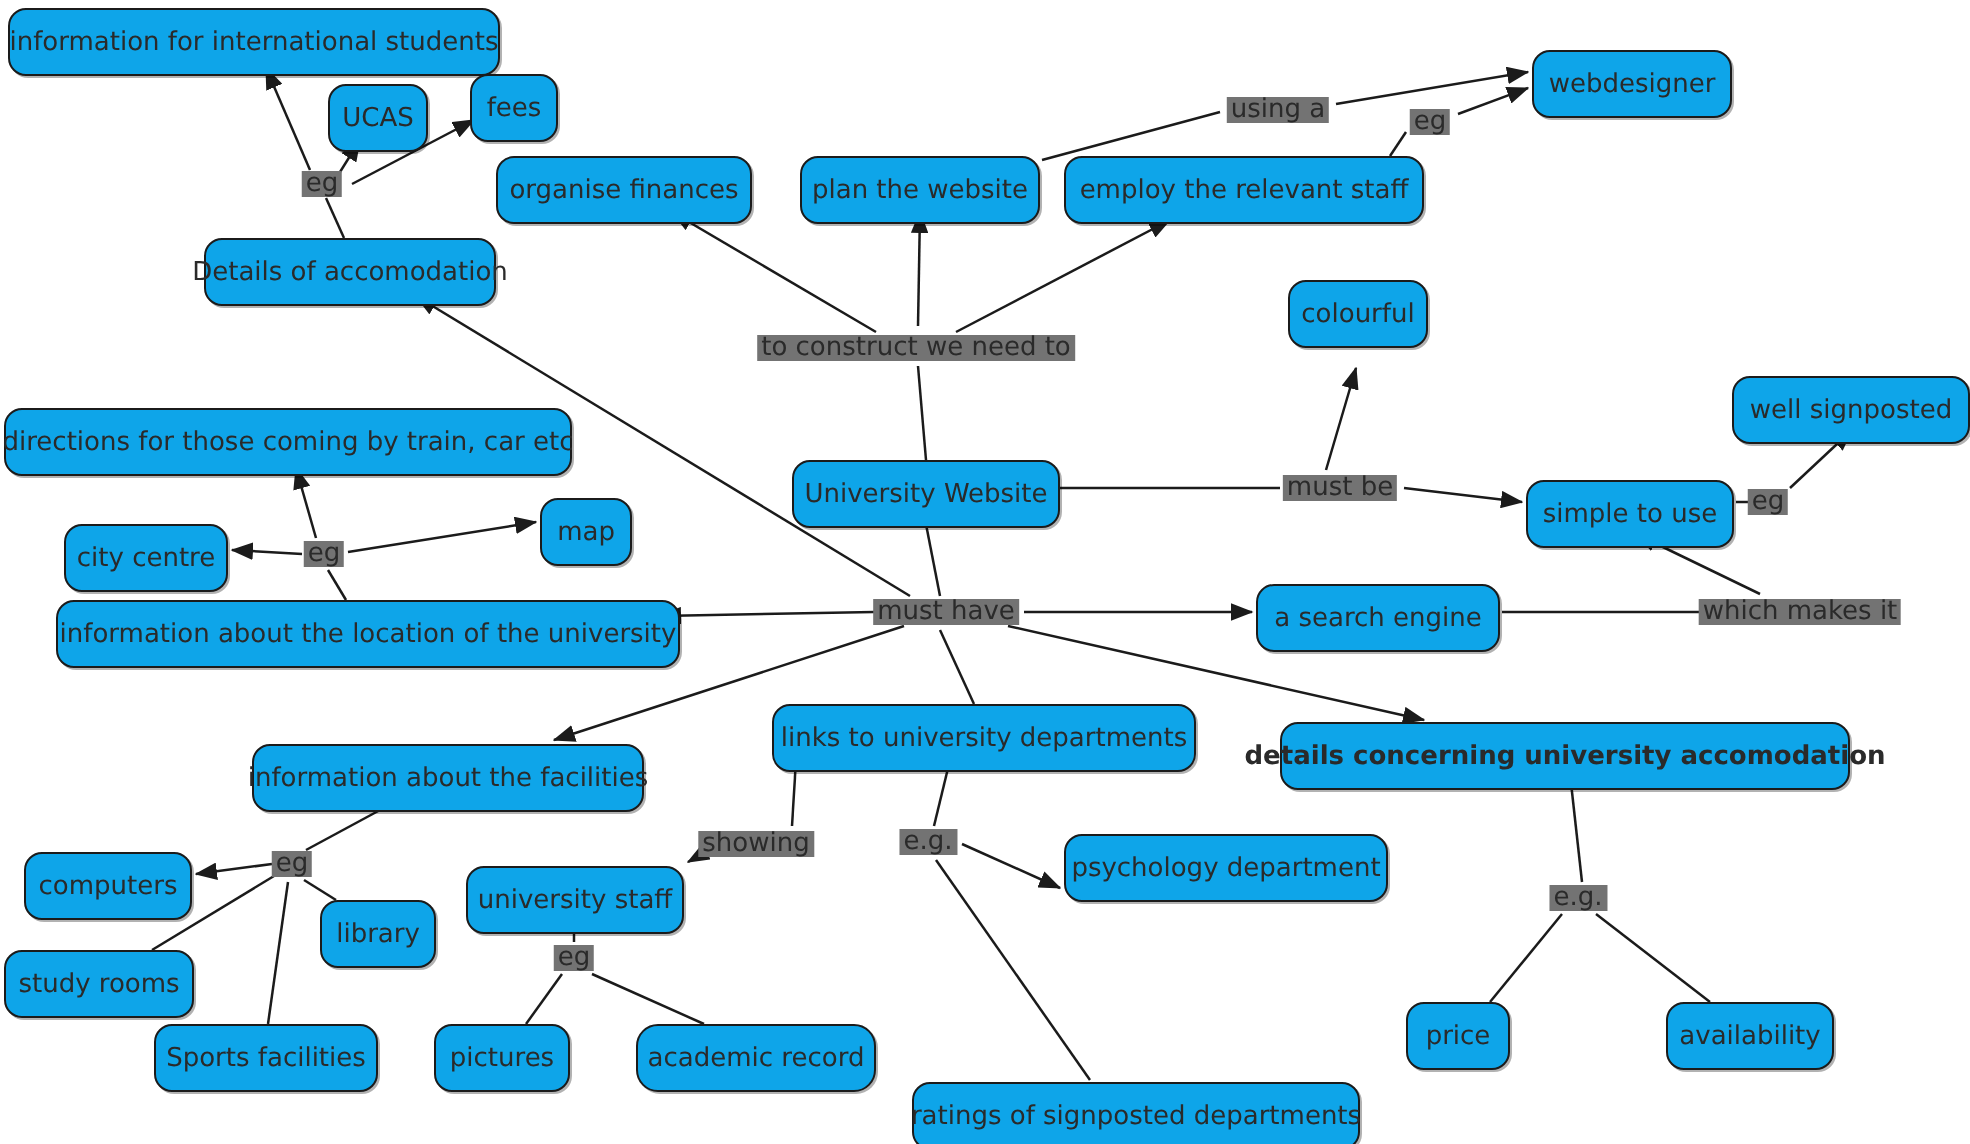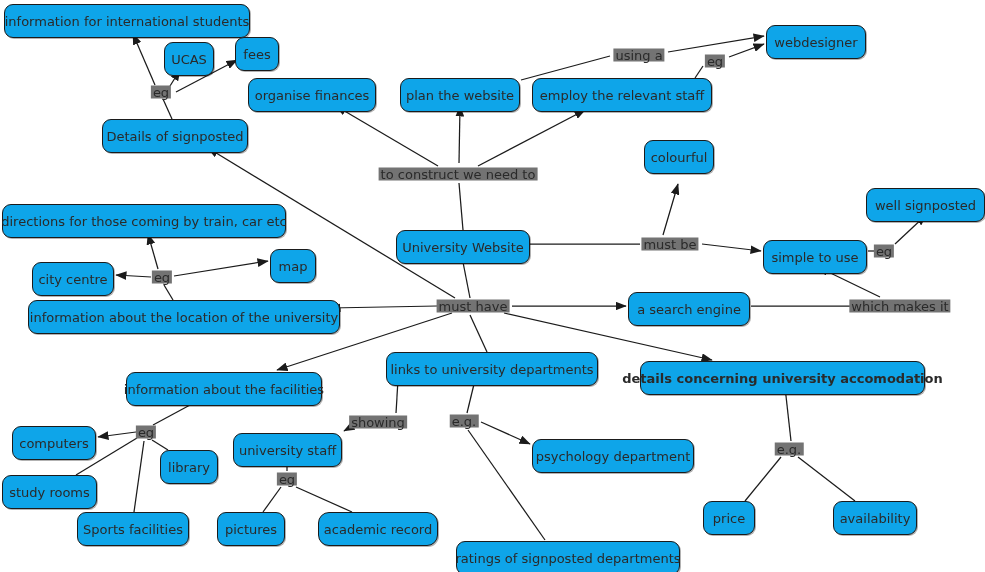--- a/index.html
+++ b/index.html
@@ -116,41 +116,41 @@
       </g>
   </svg>
   <div id="node-layer">
       <div class="node" style="left: 4px; top: 4px; width: 246px;">information for international students</div>
       <div class="node" style="left: 164px; top: 42px; width: 50px;">UCAS</div>
       <div class="node" style="left: 235px; top: 37px; width: 44px;">fees</div>
       <div class="node" style="left: 248px; top: 78px; width: 128px;">organise finances</div>
       <div class="node" style="left: 400px; top: 78px; width: 120px;">plan the website</div>
       <div class="node" style="left: 532px; top: 78px; width: 180px;">employ the relevant staff</div>
       <div class="node" style="left: 766px; top: 25px; width: 100px;">webdesigner</div>
-      <div class="node" style="left: 102px; top: 119px; width: 146px;">Details of signposted</div>
+      <div class="node" style="left: 102px; top: 119px; width: 146px;">Details of accomodation</div>
       <div class="node" style="left: 644px; top: 140px; width: 70px;">colourful</div>
       <div class="node" style="left: 866px; top: 188px; width: 119px;">well signposted</div>
       <div class="node" style="left: 2px; top: 204px; width: 284px;">directions for those coming by train, car etc</div>
       <div class="node" style="left: 396px; top: 230px; width: 134px;">University Website</div>
       <div class="node" style="left: 763px; top: 240px; width: 104px;">simple to use</div>
       <div class="node" style="left: 32px; top: 262px; width: 82px;">city centre</div>
       <div class="node" style="left: 270px; top: 249px; width: 46px;">map</div>
       <div class="node" style="left: 28px; top: 300px; width: 312px;">information about the location of the university</div>
       <div class="node" style="left: 628px; top: 292px; width: 122px;">a search engine</div>
       <div class="node" style="left: 126px; top: 372px; width: 196px;">information about the facilities</div>
       <div class="node" style="left: 386px; top: 352px; width: 212px;">links to university departments</div>
       <div class="node" style="left: 640px; top: 361px; width: 285px; font-weight: bold;">details concerning university accomodation</div>
       <div class="node" style="left: 12px; top: 426px; width: 84px;">computers</div>
       <div class="node" style="left: 160px; top: 450px; width: 58px;">library</div>
       <div class="node" style="left: 2px; top: 475px; width: 95px;">study rooms</div>
       <div class="node" style="left: 77px; top: 512px; width: 112px;">Sports facilities</div>
       <div class="node" style="left: 233px; top: 433px; width: 109px;">university staff</div>
       <div class="node" style="left: 217px; top: 512px; width: 68px;">pictures</div>
       <div class="node" style="left: 318px; top: 512px; width: 120px; border-radius: 11px;">academic record</div>
-      <div class="node" style="left: 532px; top: 439px; width: 162px;">psychology department</div>
+      <div class="node" style="left: 532px; top: 417px; width: 162px;">psychology department</div>
       <div class="node" style="left: 456px; top: 541px; width: 224px;">ratings of signposted departments</div>
       <div class="node" style="left: 703px; top: 501px; width: 52px;">price</div>
       <div class="node" style="left: 833px; top: 501px; width: 84px;">availability</div>
     </div>
   <div id="label-layer">
       <div class="link-label" style="left: 161px; top: 92px;">eg</div>
       <div class="link-label" style="left: 458px; top: 174px;">to construct we need to</div>
       <div class="link-label" style="left: 639px; top: 55px;">using a</div>
       <div class="link-label" style="left: 715px; top: 61px;">eg</div>
       <div class="link-label" style="left: 670px; top: 244px;">must be</div>

